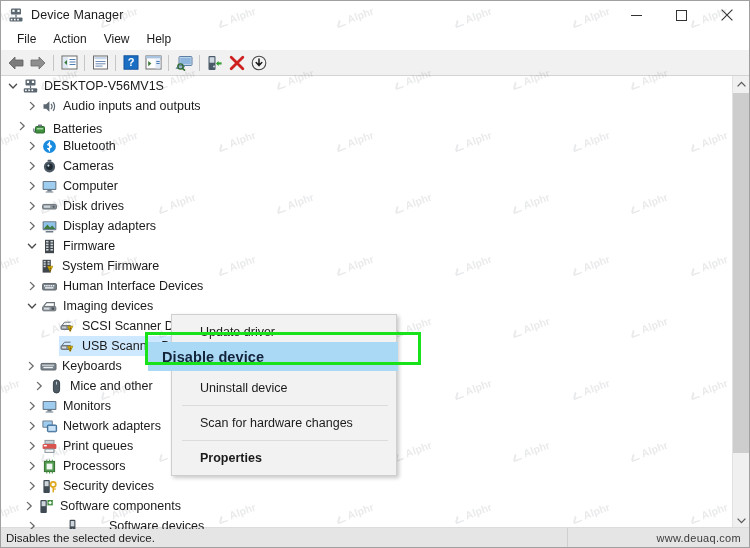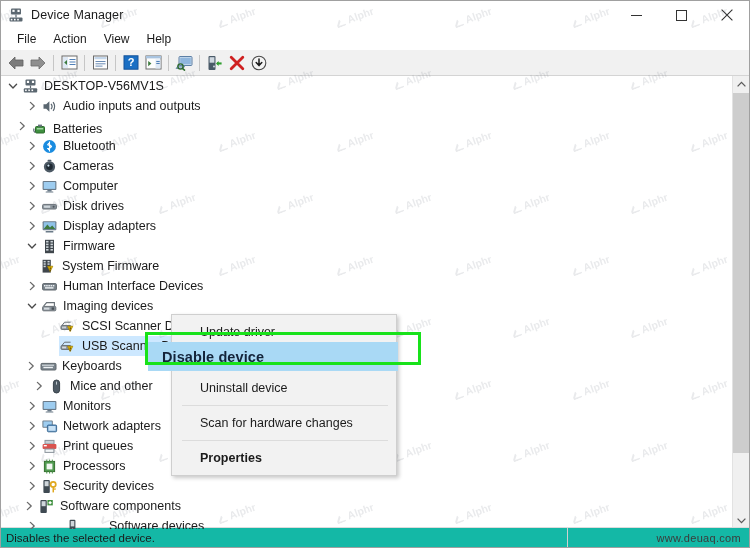--- a/index.html
+++ b/index.html
@@ -120,21 +120,21 @@
   #sb-down { bottom: 0; }
   #sb-thumb {
     position: absolute; left: 0; width: 17px;
     top: 17px; height: 360px;
     background: #cdcdcd;
   }
 
   
   #statusbar {
     position: absolute; left: 0; bottom: 0; width: 748px; height: 20px;
-    background: #14b8a6;
+    background: #e5e5e5;
     border-top: 1px solid #dcdcdc;
     display: flex; align-items: center;
   }
   #status-text {
     font-size: 11.5px; color: #1b1b1b; padding-left: 5px;
   }
   #status-sep {
     position: absolute; left: 566px; top: 0; width: 1px; height: 20px;
     background: #d0d0d0;
   }

